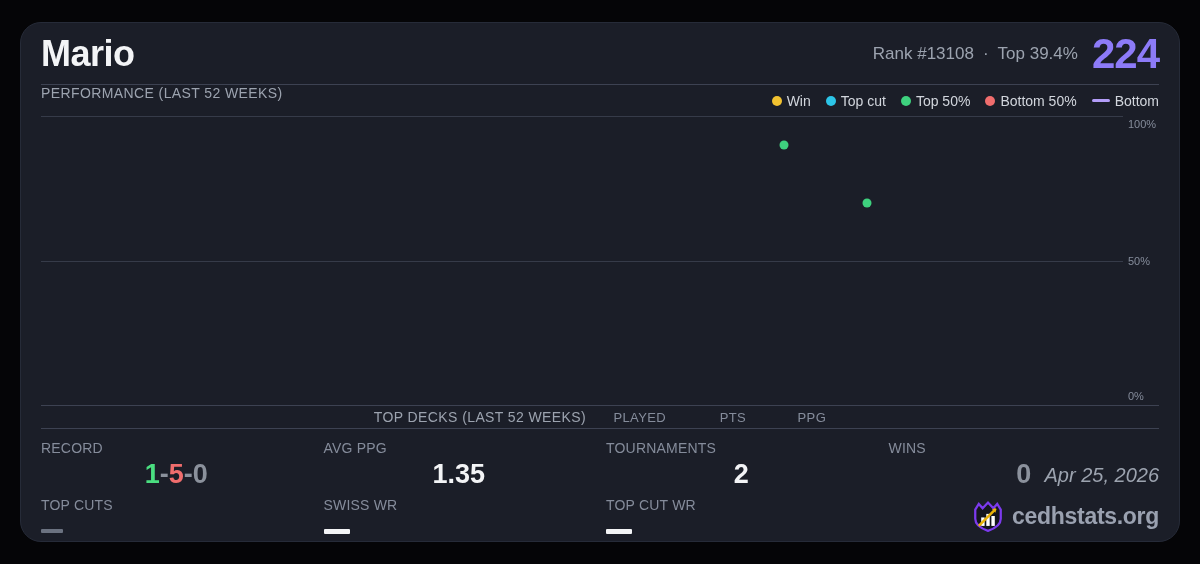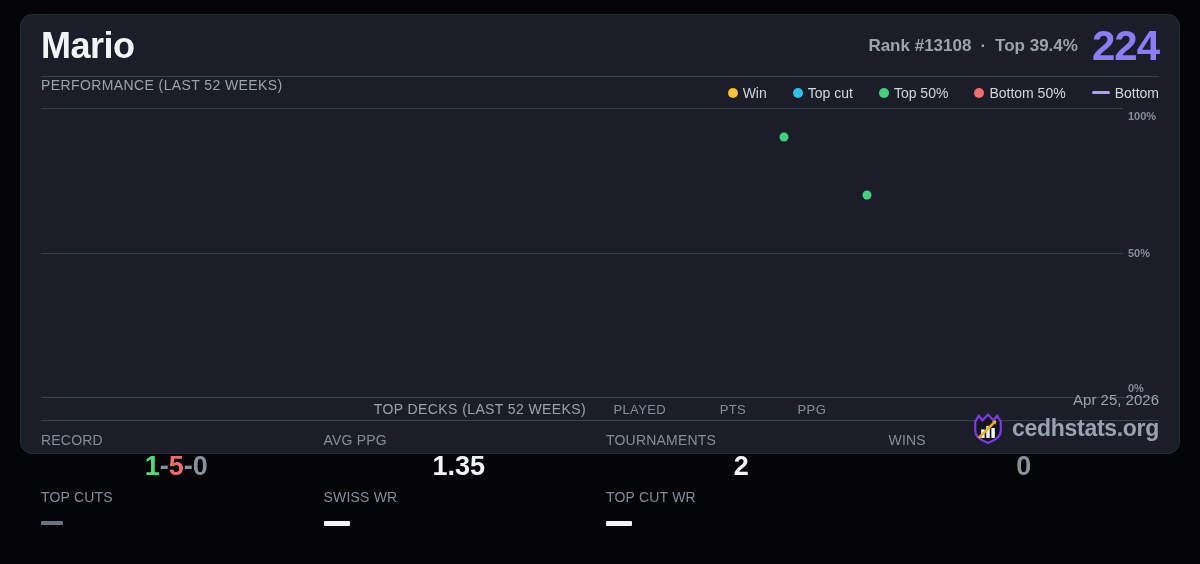--- a/index.html
+++ b/index.html
@@ -12,40 +12,40 @@
     --txt-gray:#9ca3af;
     --txt-dim:#858c9b;
     --accent:#8d7bf8;
     --green:#4ade80;
     --red:#f06d6d;
     --gray-val:#8b919c;
   }
   *{box-sizing:border-box;margin:0;padding:0;}
   html,body{width:1200px;height:564px;background:var(--page-bg);
     font-family:"Liberation Sans","DejaVu Sans",sans-serif;overflow:hidden;}
-  .card{position:absolute;left:20px;top:14px;width:1160px;height:440px;
+  .card{position:absolute;left:20px;top:22px;width:1160px;height:520px;
     background:var(--card-bg);border:1px solid var(--card-border);
-    border-radius:12px;padding:0 20px;}
+    border-radius:21px;padding:0 20px;}
   
   .hdr{height:62px;display:flex;justify-content:space-between;align-items:center;
     border-bottom:1px solid var(--divider);}
   .title{font-size:36px;font-weight:800;color:var(--txt-white);letter-spacing:-.5px;}
   .hdr-right{display:flex;align-items:center;}
-  .rank-line{font-size:17px;color:var(--txt-gray);display:flex;align-items:center;font-weight:bold;}
+  .rank-line{font-size:17px;color:var(--txt-gray);display:flex;align-items:center;}
   .rank-line .sep{margin:0 9px;color:var(--txt-gray);}
   .points{font-size:42px;font-weight:800;color:var(--accent);letter-spacing:-1px;margin-left:14px;line-height:1;}
   
   .perf-row{height:31px;display:flex;justify-content:space-between;}
   .section-label{font-size:14px;color:var(--txt-gray);letter-spacing:.4px;}
-  .legend{display:flex;align-items:center;gap:26px;}
+  .legend{display:flex;align-items:center;gap:15px;}
   .legend-item{display:flex;align-items:center;gap:5px;font-size:14px;color:#d2d6dd;}
   .legend-dot{width:10px;height:10px;border-radius:50%;}
   .legend-line{width:18px;height:3px;border-radius:2px;}
   
-  .chart{position:relative;height:290px;border-bottom:1px solid var(--divider);font-weight:bold;}
+  .chart{position:relative;height:290px;border-bottom:1px solid var(--divider);}
   .gridline{position:absolute;left:0;width:calc(100% - 36px);height:1px;background:var(--grid);}
   .gridline.top{top:0;}
   .gridline.mid{top:50%;}
   .ytick{position:absolute;right:0;width:34px;padding-left:3px;font-size:11px;color:var(--txt-dim);}
   .ytick.t100{top:2px;}
   .ytick.t50{top:calc(50% - 6px);}
   .ytick.t0{bottom:3px;}
   .plot{position:absolute;left:0;top:0;width:calc(100% - 36px);height:100%;}
   .dot{position:absolute;width:9px;height:9px;border-radius:50%;transform:translate(-50%,-50%);}
   
@@ -58,21 +58,21 @@
   .stat-label{font-size:14px;color:var(--txt-dim);letter-spacing:.2px;}
   .stat-value{font-size:27px;font-weight:800;color:var(--txt-white);margin:3px 0 7px;text-align:center;}
   .stat-value .g{color:var(--green);}
   .stat-value .r{color:var(--red);}
   .stat-value .n{color:var(--gray-val);}
   .stat-value.dimmed{color:var(--gray-val);}
   .dash-bar{height:5px;width:26px;border-radius:1px;background:var(--txt-white);margin-top:16px;}
   .dash-bar.gray{background:#6b7280;height:4px;width:22px;}
   
   .footer{position:absolute;right:20px;bottom:8px;text-align:right;}
-  .footer-date{font-size:15px;color:var(--txt-gray);margin-bottom:3px;}
+  .footer-date{font-size:20px;color:var(--txt-gray);margin-bottom:12px;font-style:italic;}
   .brand{display:flex;align-items:center;justify-content:flex-end;gap:7px;}
   .brand-name{font-size:23px;font-weight:800;color:#9aa1b0;letter-spacing:-.3px;}
 </style>
 </head>
 <body>
 
 <div class="card">
 
   <div class="hdr">
     <div class="title">Mario</div>

